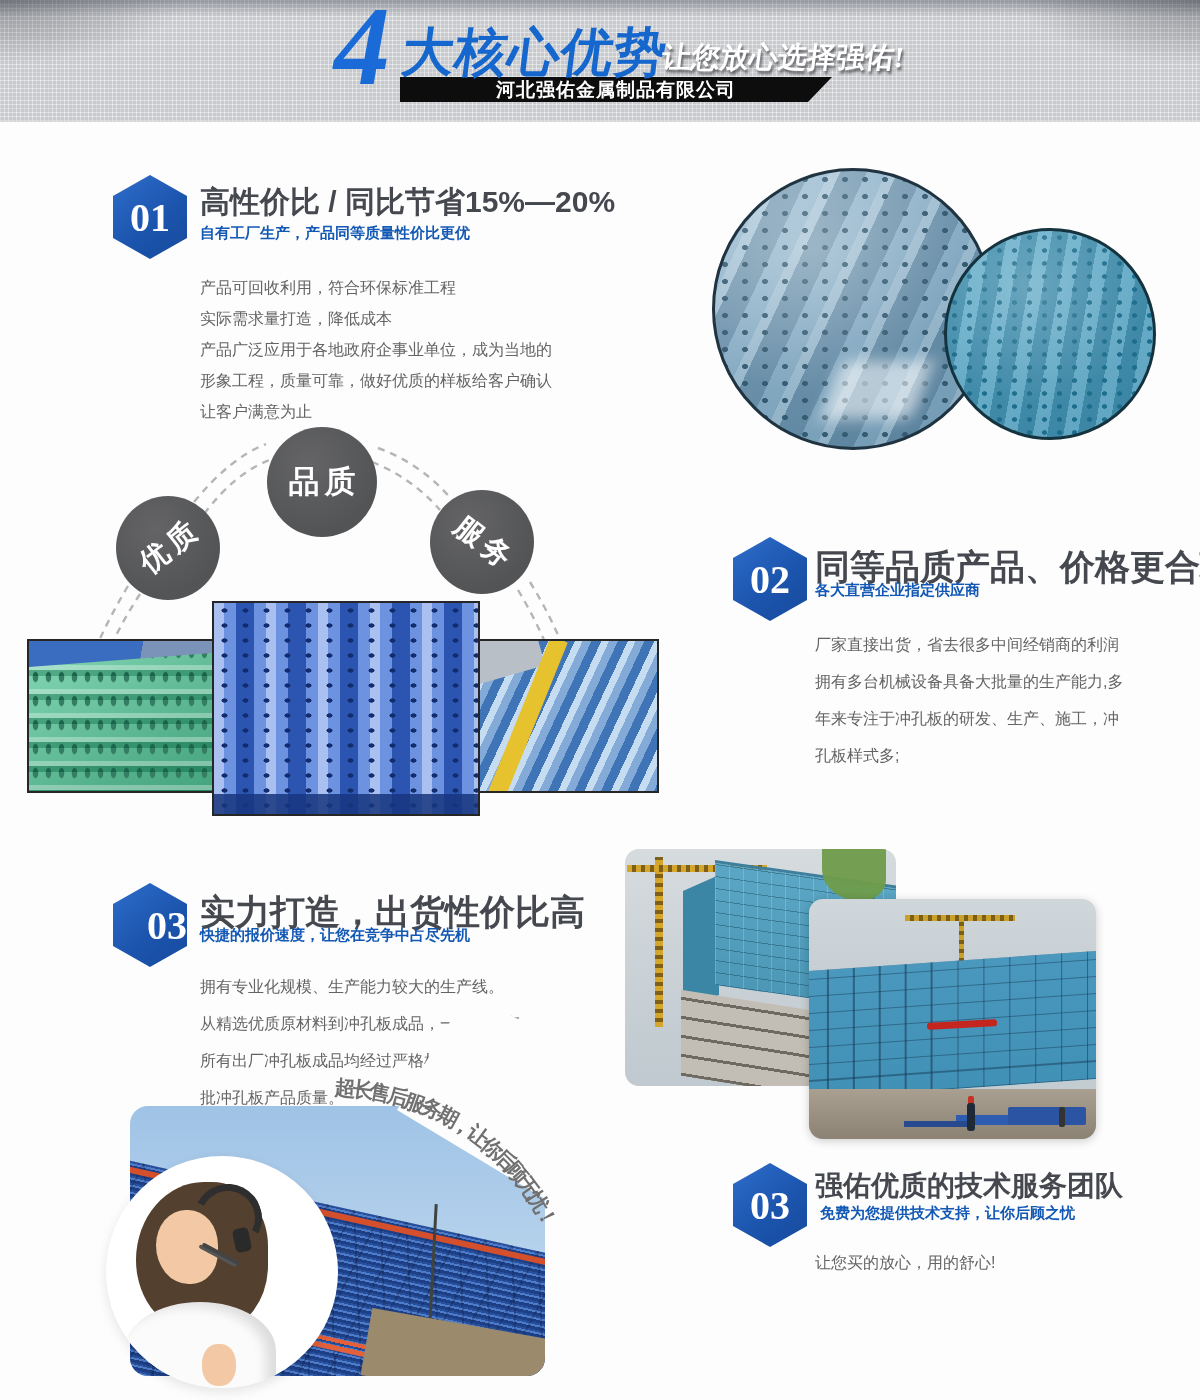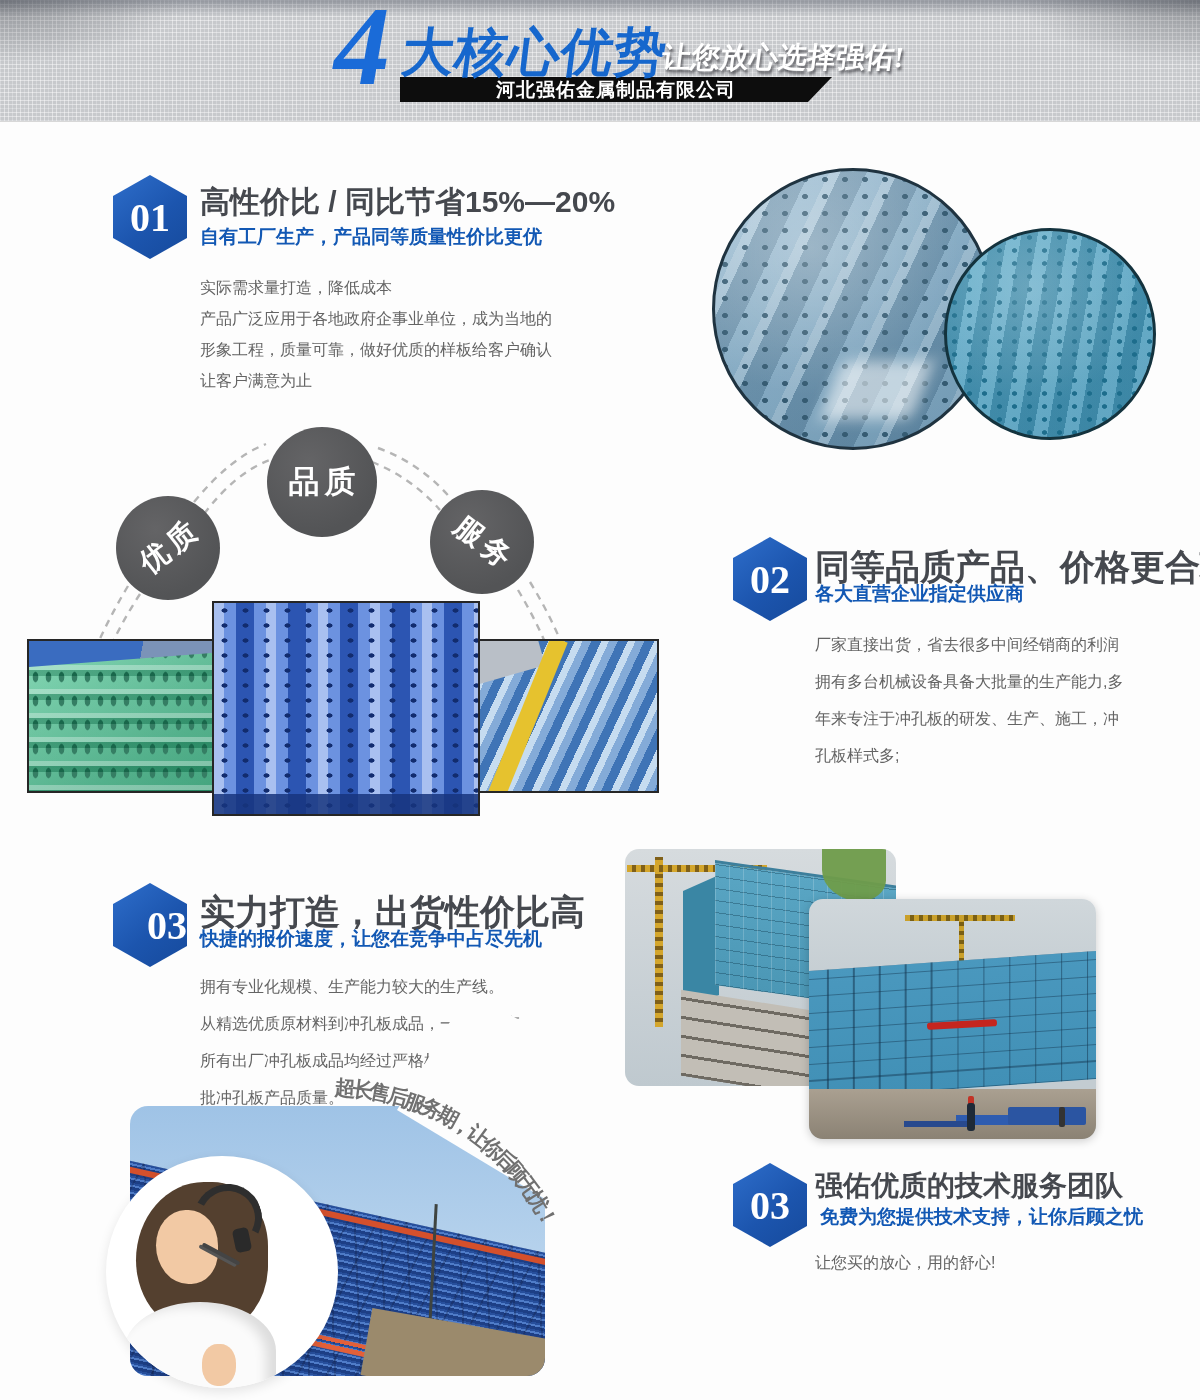--- a/index.html
+++ b/index.html
@@ -37,21 +37,21 @@
 
   
   .hex{position:absolute;width:74px;height:84px;z-index:2;
        clip-path:polygon(50% 0%,100% 25%,100% 75%,50% 100%,0% 75%,0% 25%);
        background:linear-gradient(140deg,#2e6ecb 0%,#1c55ae 55%,#164a9c 100%);
        display:flex;align-items:center;justify-content:center;}
   .hex span{color:#fff;font-family:"Liberation Serif",serif;font-size:40px;font-weight:bold;}
   .sec-title{position:absolute;font-weight:bold;color:#45484e;white-space:nowrap;z-index:2;}
   .t-sans{font-family:"Liberation Sans",sans-serif;font-size:30px;}
   .t-serif{font-family:"Liberation Serif",serif;font-size:35px;}
-  .sec-sub{position:absolute;font-family:Liberation Mono, monospace;font-size:19px;font-weight:bold;
+  .sec-sub{position:absolute;font-family:Liberation Mono, monospace;font-size:15px;font-weight:bold;
         color:#1258b4;white-space:nowrap;z-index:2;}
   .body{position:absolute;font-size:16px;color:#646464;z-index:2;}
   .body div{white-space:nowrap;}
 
   
   .connectors{position:absolute;left:0;top:0;width:1200px;height:1400px;pointer-events:none;z-index:1;}
 
   
   .qc{position:absolute;border-radius:50%;background:radial-gradient(circle at 38% 32%,#646466,#535456 70%);
       display:flex;align-items:center;justify-content:center;z-index:3;}
@@ -122,20 +122,21 @@
     </g>
   </svg>
 
   <section>
     <div class="hex" style="left:113px;top:175px;">
       <span>01</span>
     </div>
     <div class="sec-title t-sans" style="left:200px;top:182px;">高性价比 / 同比节省15%—20%</div>
     <div class="sec-sub" style="left:200px;top:224px;">自有工厂生产，产品同等质量性价比更优</div>
     <div class="body" style="left:200px;top:272px;line-height:31px;">
+      <div>产品可回收利用，符合环保标准工程</div>
       <div>实际需求量打造，降低成本</div>
       <div>产品广泛应用于各地政府企事业单位，成为当地的</div>
       <div>形象工程，质量可靠，做好优质的样板给客户确认</div>
       <div>让客户满意为止</div>
     </div>
   </section>
 
   <div class="cp cpL abs" style="left:712px;top:168px;width:276px;height:276px;">
     <i></i>
   </div>

